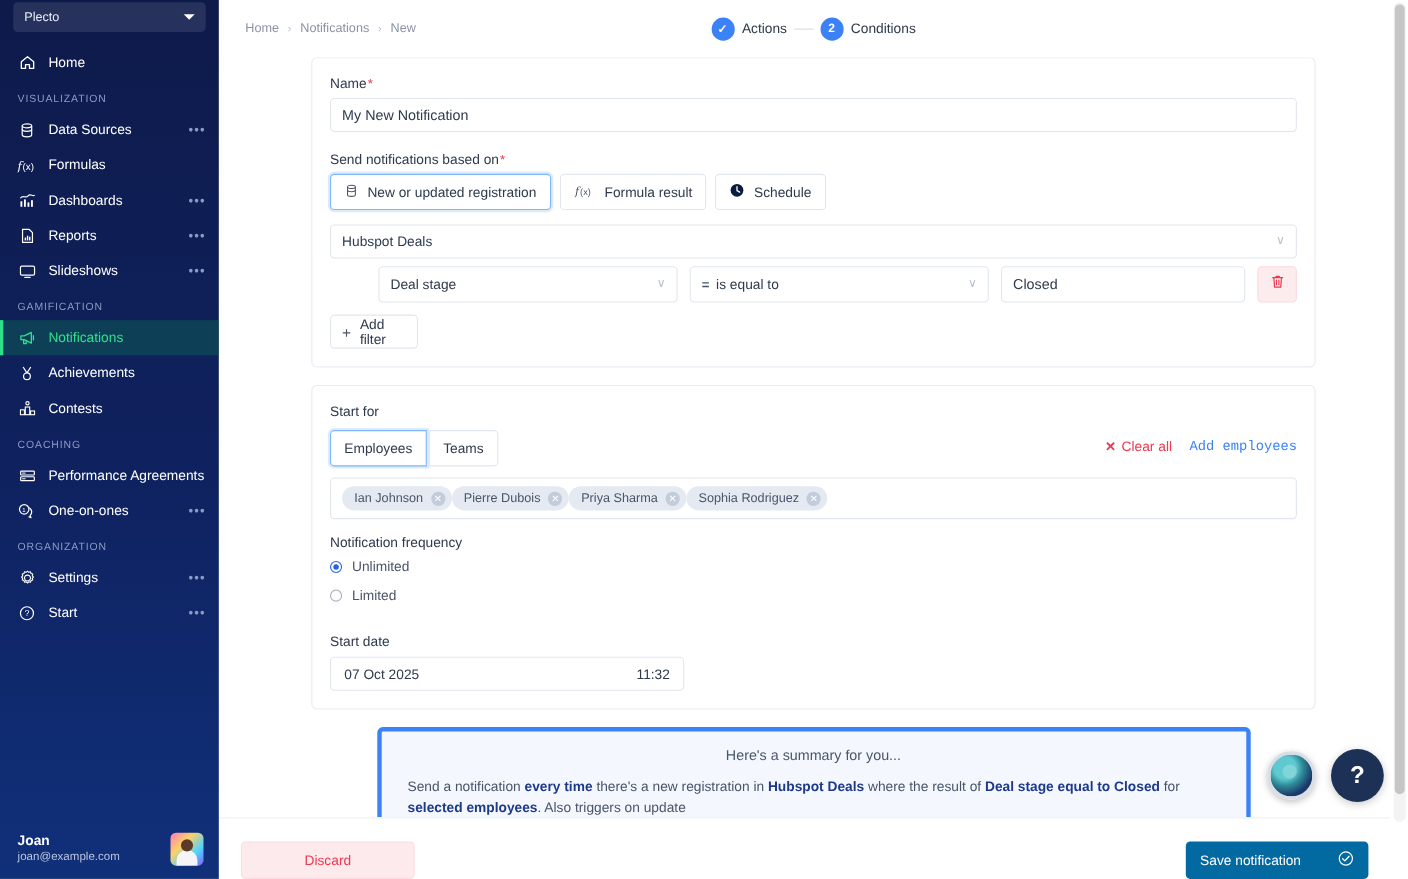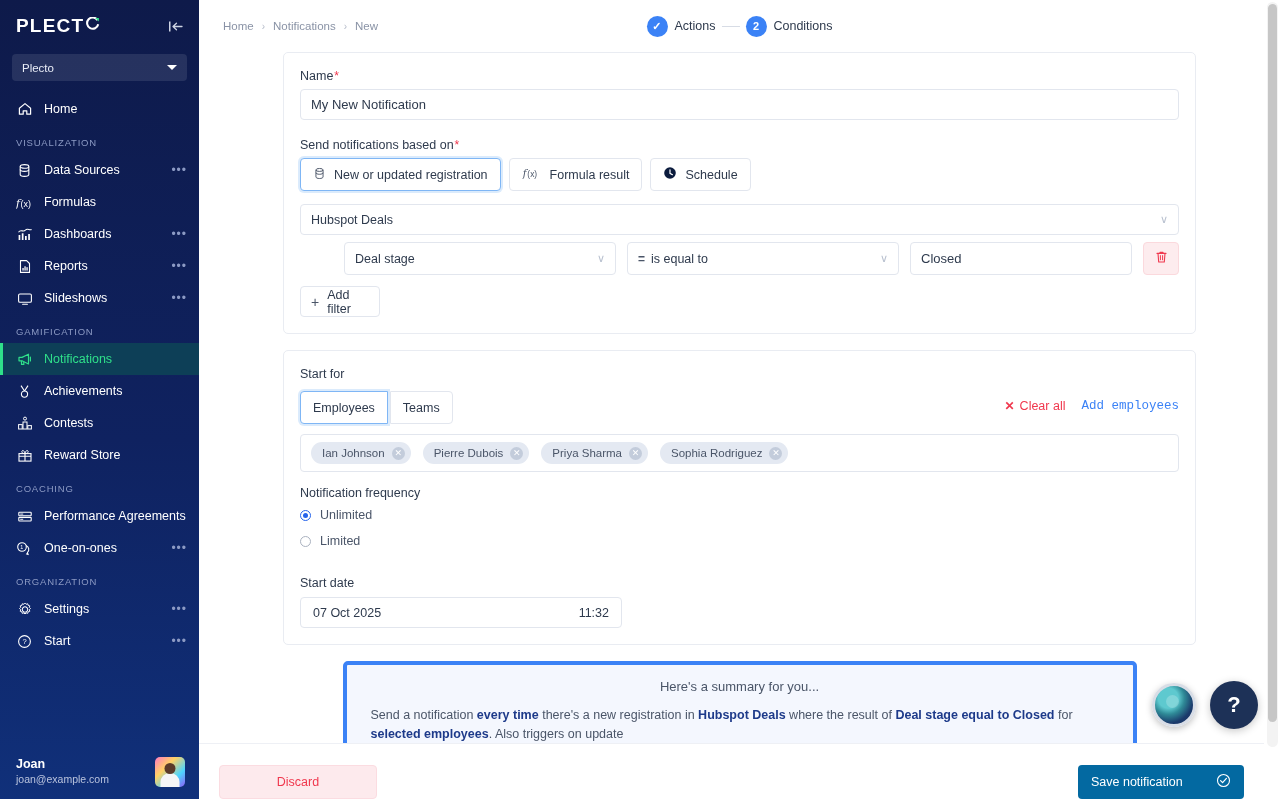--- a/index.html
+++ b/index.html
@@ -168,21 +168,21 @@
   .plus { font-size: 14px; color: #4a5568; line-height: 1; }
 
   .enable-row { display: flex; align-items: center; justify-content: space-between; margin-top: 4px; }
   .link-actions { display: flex; align-items: center; gap: 16px; }
   .link-danger { color: #f0384e; font-size: 12.5px; cursor: pointer; display:flex; align-items:center; gap:5px; }
   .link-primary { color: #3b82f6; font-size: 12.5px; cursor: pointer; font-family: Liberation Mono, monospace; }
   .x-mark { font-weight: 700; font-size: 12px; }
 
   .chips-box {
     margin-top: 10px; min-height: 38px; border: 1px solid #e2e6ee; border-radius: 4px;
-    display: flex; align-items: center; gap: 12px; padding: 6px 10px; flex-wrap: wrap;
+    display: flex; align-items: center; gap: 0; padding: 6px 10px; flex-wrap: wrap;
   }
   .chip {
     display: flex; align-items: center; gap: 7px; height: 22px;
     background: #e4e9f2; border-radius: 11px; padding: 0 6px 0 11px;
     font-size: 11.5px; color: #4a5568;
   }
   .chip-x {
     width: 13px; height: 13px; border-radius: 50%; background: #c3ccdb; color: #fff;
     font-size: 9px; display: flex; align-items: center; justify-content: center; cursor: pointer;
     line-height: 1;
@@ -261,37 +261,20 @@
     position: absolute; left: 1px; top: 2px; width: 9px; height: 718px;
     background: #c6c6c6; border-radius: 5px;
   }
 </style>
 </head>
 <body>
 
 <div class="app">
 
   <aside class="sidebar">
-    <div class="sb-top">
-      <div class="logo">
-        <span>PLECT</span>
-        <span class="logo-mark">
-          <svg width="15" height="15" viewBox="0 0 15 15">
-            <path d="M12.5 3.2 A5.6 5.6 0 1 0 13.2 7.3" fill="none" stroke="#ffffff" stroke-width="2.1"></path>
-            <path d="M10.1 0.9 L13.9 0.9 L13.9 4.6 Z" fill="#2fe08a"></path>
-          </svg>
-        </span>
-      </div>
-      <div class="collapse-btn">
-        <svg width="17" height="15" viewBox="0 0 17 15">
-          <rect x="1" y="2.5" width="1.5" height="10" fill="#dfe4f0"></rect>
-          <path d="M14 7.5 H5.5 M8.5 4.2 L5 7.5 L8.5 10.8" fill="none" stroke="#dfe4f0" stroke-width="1.3" stroke-linecap="round" stroke-linejoin="round"></path>
-        </svg>
-      </div>
-    </div>
 
     <div class="org-select">
       <span>Plecto</span>
       <span class="caret-down"></span>
     </div>
 
     <nav class="nav">
 
       <div class="nav-item">
         <span class="ico">
@@ -393,31 +376,20 @@
           <svg width="16" height="15" viewBox="0 0 16 15">
               <circle cx="8" cy="2.6" r="1.5" fill="none" stroke="currentColor" stroke-width="1"></circle>
               <rect x="6" y="6" width="4" height="7" fill="none" stroke="currentColor" stroke-width="1"></rect>
               <rect x="1.6" y="8.6" width="3.6" height="4.4" fill="none" stroke="currentColor" stroke-width="1"></rect>
               <rect x="10.8" y="9.6" width="3.6" height="3.4" fill="none" stroke="currentColor" stroke-width="1"></rect>
             </svg>
         </span>
         <span class="lbl">Contests</span>
       </div>
 
-      <div class="nav-item">
-        <span class="ico">
-          <svg width="16" height="15" viewBox="0 0 16 15">
-              <rect x="2" y="5.6" width="12" height="7.5" fill="none" stroke="currentColor" stroke-width="1.1"></rect>
-              <path d="M2 8.2 H14 M8 5.6 V13.1" stroke="currentColor" stroke-width="1.1"></path>
-              <path d="M8 5.6 C6.6 5.6 4.8 5.2 4.8 3.8 C4.8 2.8 5.6 2.3 6.4 2.6 C7.3 3 8 5.6 8 5.6 Z" fill="none" stroke="currentColor" stroke-width="1"></path>
-              <path d="M8 5.6 C9.4 5.6 11.2 5.2 11.2 3.8 C11.2 2.8 10.4 2.3 9.6 2.6 C8.7 3 8 5.6 8 5.6 Z" fill="none" stroke="currentColor" stroke-width="1"></path>
-            </svg>
-        </span>
-        <span class="lbl">Reward Store</span>
-      </div>
 
       <div class="nav-section">COACHING</div>
 
       <div class="nav-item">
         <span class="ico">
           <svg width="16" height="15" viewBox="0 0 16 15">
               <rect x="1.8" y="3.2" width="12.4" height="3.6" rx="0.7" fill="none" stroke="currentColor" stroke-width="1.1"></rect>
               <rect x="1.8" y="8.4" width="12.4" height="3.6" rx="0.7" fill="none" stroke="currentColor" stroke-width="1.1"></rect>
               <rect x="3.2" y="4.6" width="3" height="0.9" fill="currentColor"></rect>
               <rect x="3.2" y="9.8" width="3" height="0.9" fill="currentColor"></rect>

